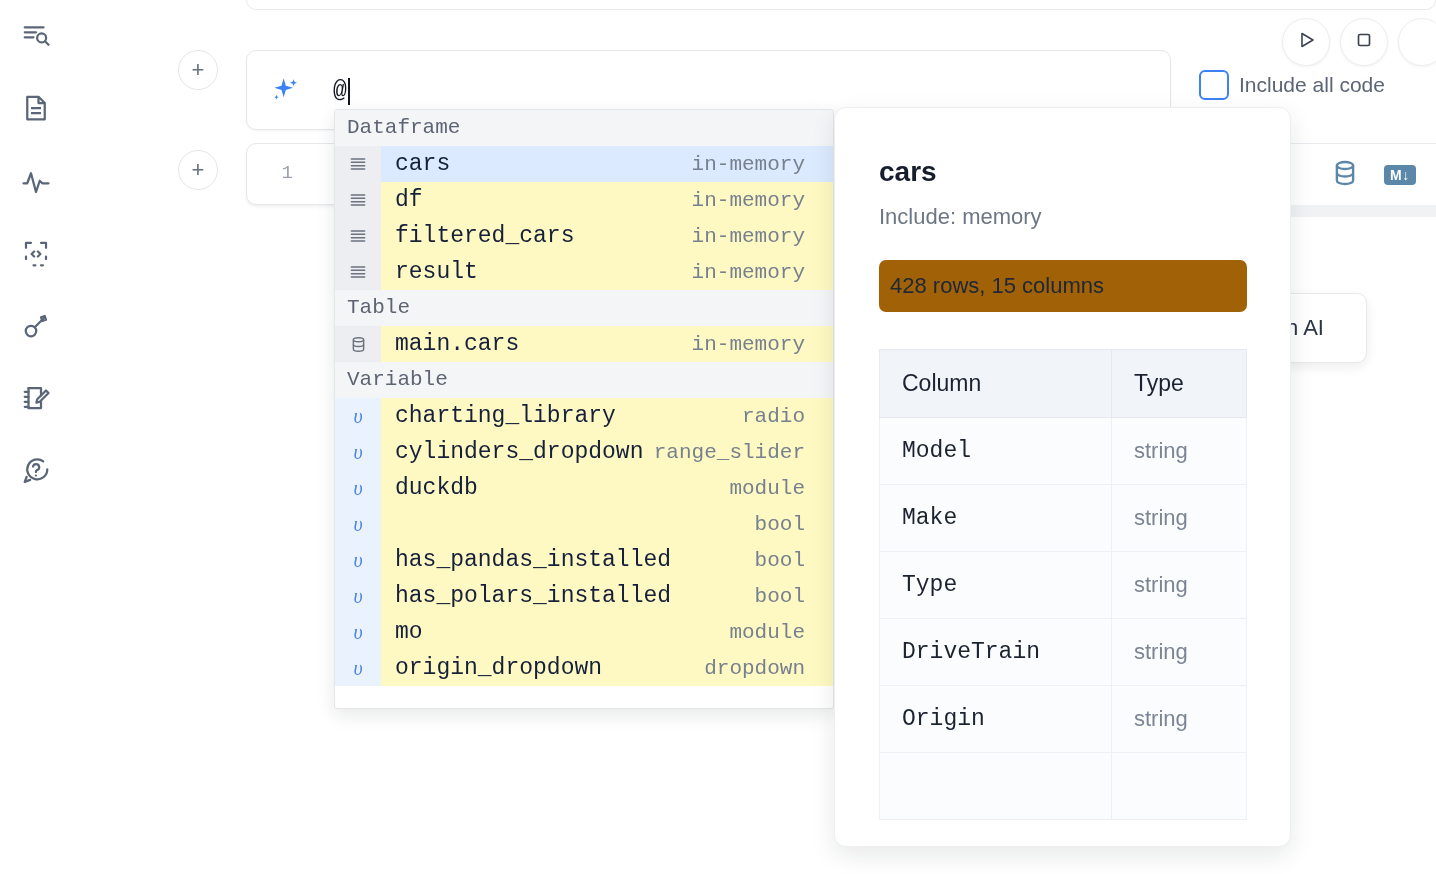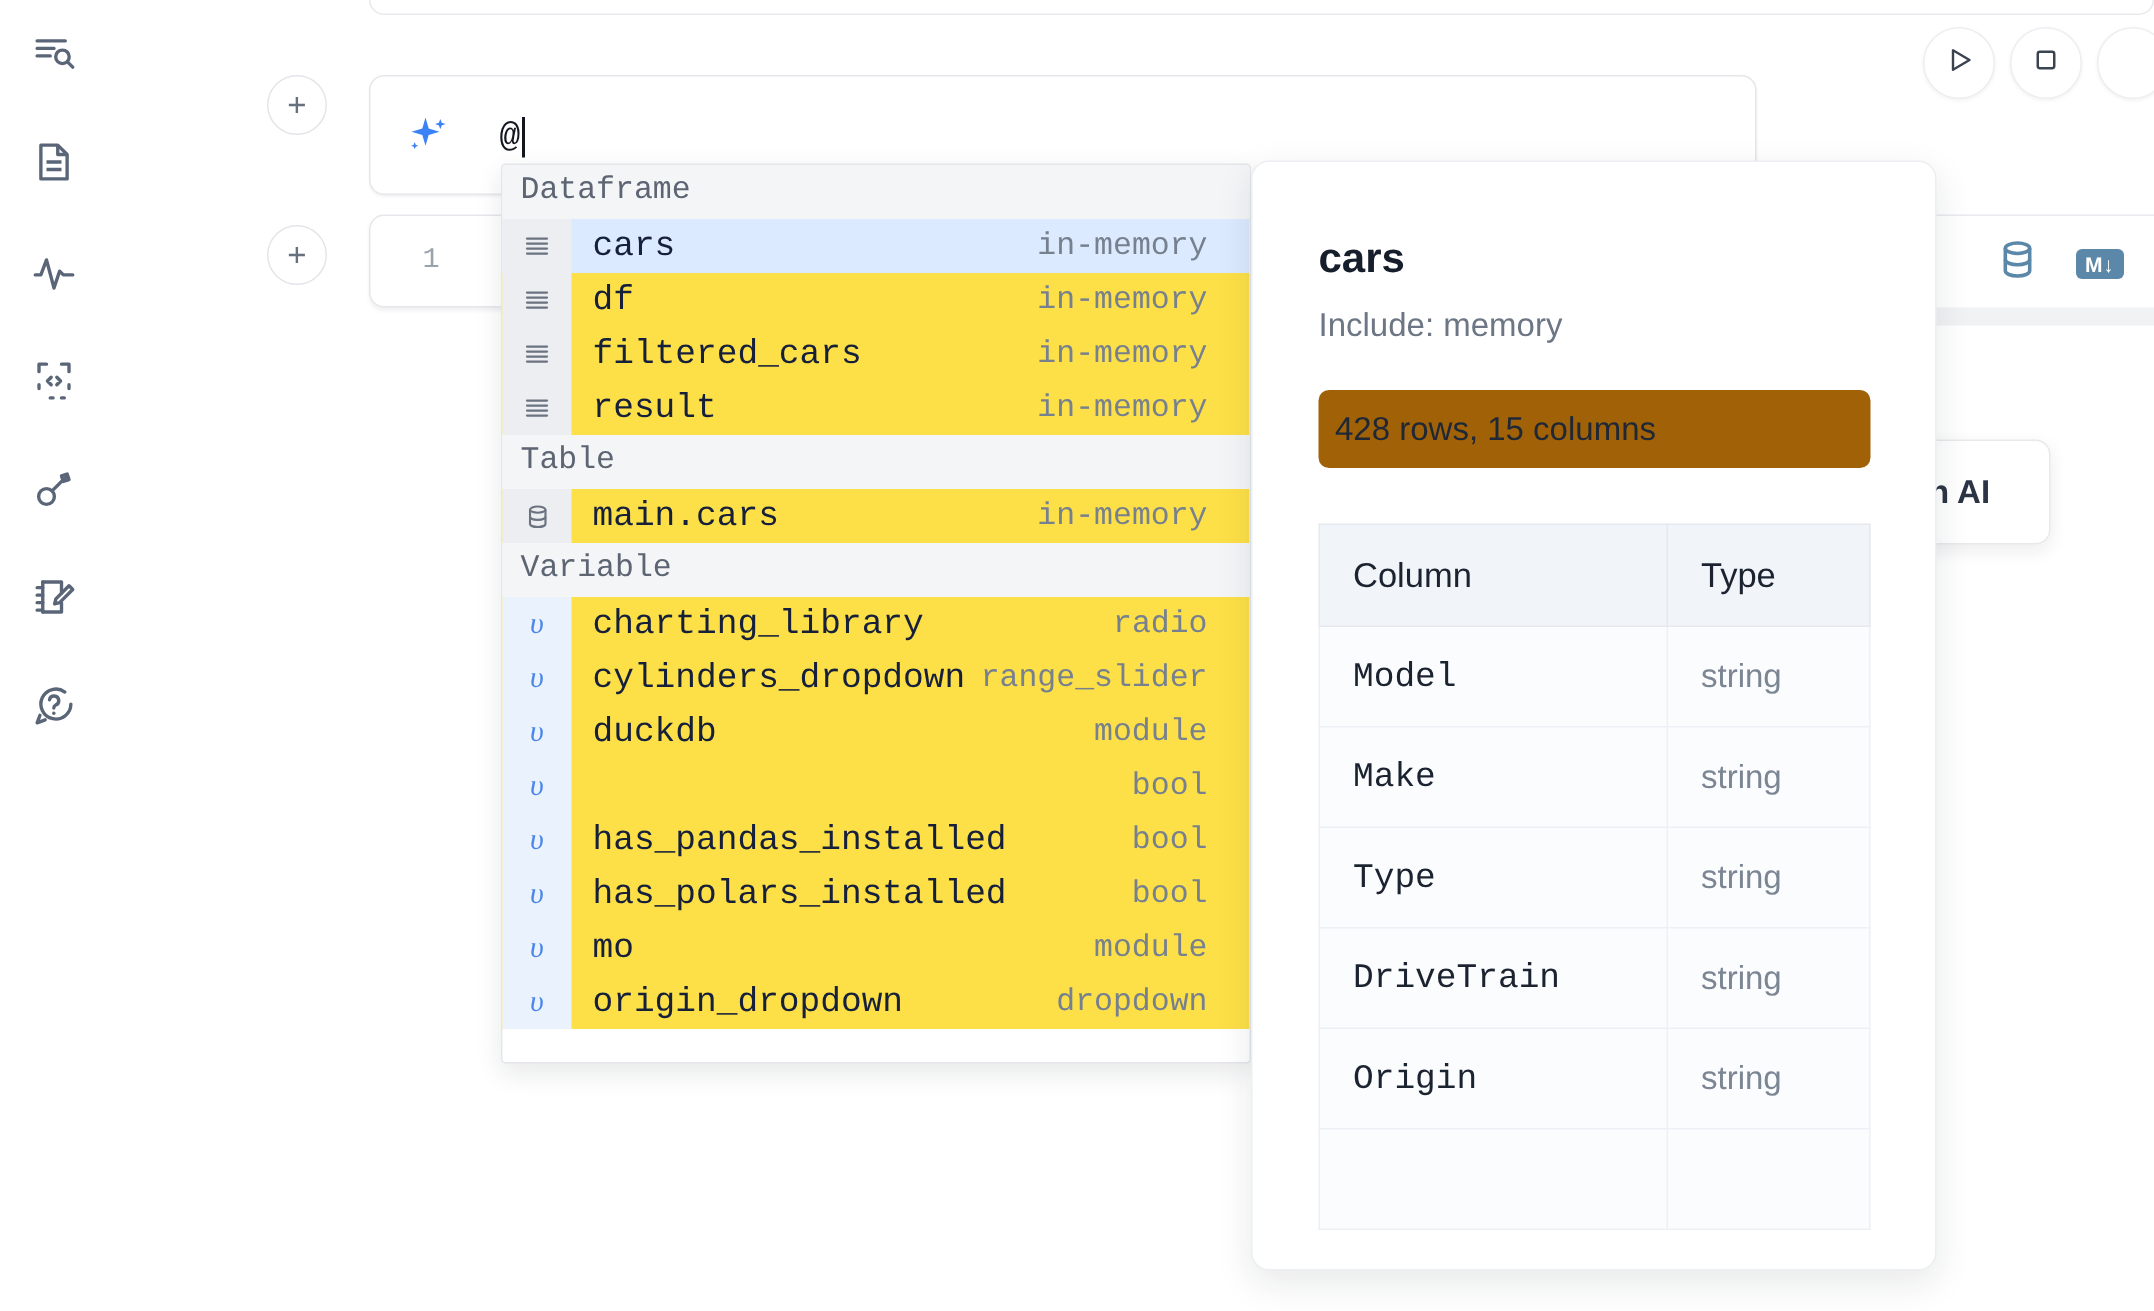--- a/index.html
+++ b/index.html
@@ -96,37 +96,37 @@
   .strip-below {
     position:absolute; left:1190px; top:205px; width:246px; height:12px; background:#f1f2f4;
   }
 
   
   .ai-card {
     position:absolute; left:1255px; top:293px; width:112px; height:70px;
     background:#fff; border:1px solid #e8e9ec; border-radius:10px;
     box-shadow:0 4px 12px rgba(20,25,40,.08);
     display:flex; align-items:center; padding-left:30px;
-    font-size:22px; font-weight:bold; color:#2c3545;
+    font-size:22px; font-weight:normal; color:#2c3545;
   }
 
   
   .ac {
     position:absolute; left:334px; top:109px; width:500px; height:600px;
     background:#fff; border:1px solid #e4e6ea; border-radius:3px;
     box-shadow:0 6px 18px rgba(20,25,40,.10);
     overflow:hidden; font-family:"Liberation Mono", monospace;
   }
   .ac-group {
     height:36px; line-height:36px; padding-left:12px;
     background:#f4f5f7; color:#5d6573; font-size:21px;
   }
   .ac-item {
     position:relative; height:36px; display:flex; align-items:center;
-    background:#fde047; cursor:pointer;
+    background:#fef9c3; cursor:pointer;
   }
   .ac-item.sel { background:#dbeafe; }
   .ac-item .ic {
     width:46px; min-width:46px; height:36px;
     display:flex; align-items:center; justify-content:center;
     background:#eceef1; color:#6b7380;
   }
   .ac-item.var .ic { background:#eaf2fd; color:#4b86e8; font-style:italic;
     font-size:20px; font-family:"Liberation Serif", serif; }
   .ac-item .nm {
@@ -275,20 +275,24 @@
     <div class="round-btn">
       <span>
         <svg width="22" height="22" viewBox="0 0 24 24" fill="none" stroke="currentColor" stroke-width="1.8">
           <rect x="6" y="6" width="12" height="12" rx="1.6"></rect>
         </svg>
       </span>
     </div>
     <div class="round-btn"></div>
   </div>
 
+  <div class="include-row">
+    <div class="chk"></div>
+    <div class="include-lbl">Include all code</div>
+  </div>
 
   <div class="cell-toolbar">
     <div class="tb-icons">
       <span class="db-icon">
         <svg width="30" height="30" viewBox="0 0 24 24" fill="none" stroke="currentColor" stroke-width="1.9">
           <ellipse cx="12" cy="6" rx="6.5" ry="2.8"></ellipse>
           <path d="M5.5 6v6c0 1.6 2.9 2.8 6.5 2.8s6.5-1.2 6.5-2.8V6"></path>
           <path d="M5.5 12v6c0 1.6 2.9 2.8 6.5 2.8s6.5-1.2 6.5-2.8v-6"></path>
         </svg>
       </span>

